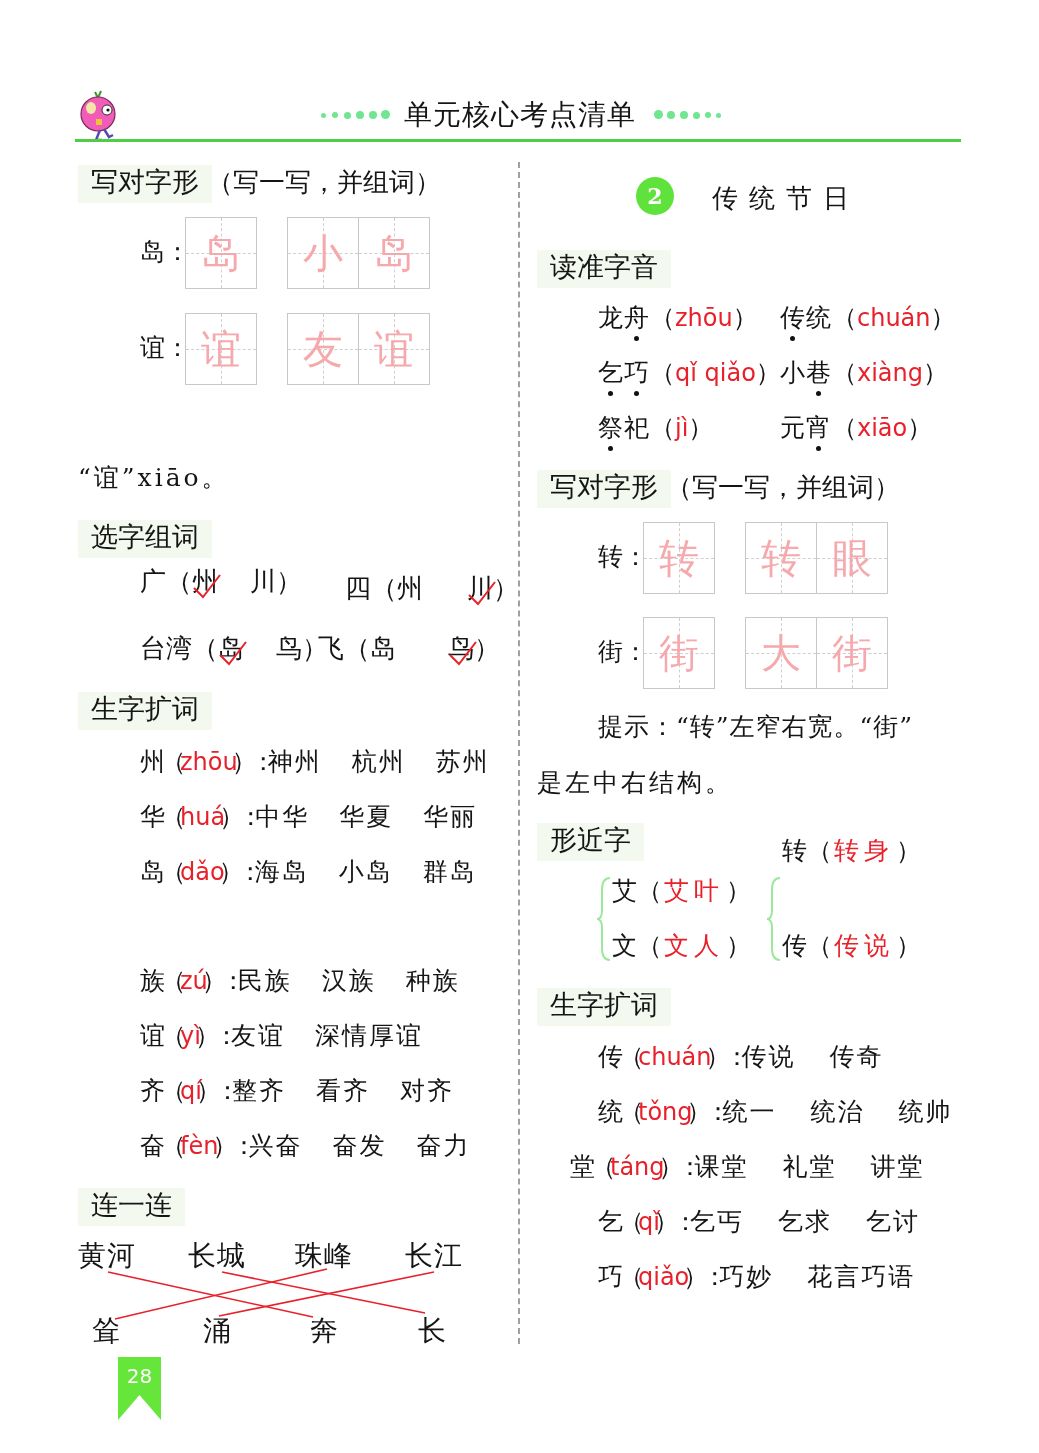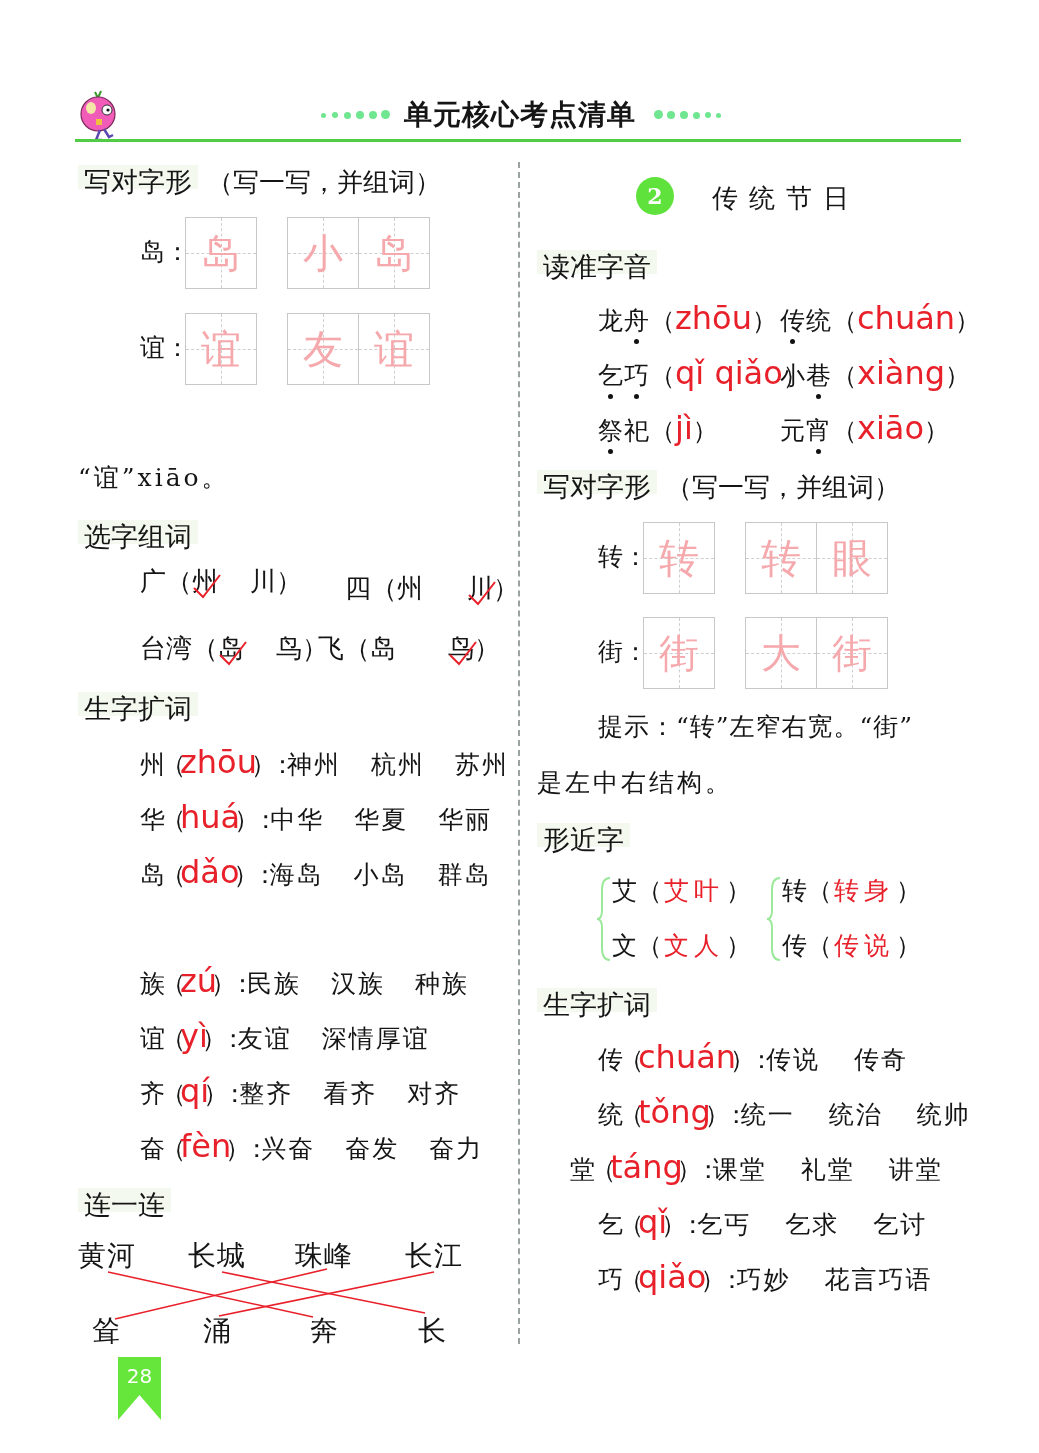--- a/index.html
+++ b/index.html
@@ -1,29 +1,29 @@
 <!DOCTYPE html>
 <html><head>
 <meta charset="utf-8">
 <style>
   html,body{margin:0;padding:0;background:#fff;}
   #page{position:relative;width:1039px;height:1453px;overflow:hidden;background:#fff;
         font-family:"DejaVu Serif","Liberation Serif",serif;color:#151515;}
   .abs{position:absolute;}
   
-  .hdr-title{position:absolute;left:404px;top:98px;font-size:28px;font-weight:bold;letter-spacing:1px;white-space:nowrap;line-height:34px;}
+  .hdr-title{position:absolute;left:404px;top:98px;font-size:28px;font-weight:normal;letter-spacing:1px;white-space:nowrap;line-height:34px;}
   .dot-g{position:absolute;border-radius:50%;background:#6fe68f;}
   .hdr-rule{position:absolute;left:75px;top:139px;width:886px;height:3px;background:#4fcd45;}
   .divider{position:absolute;left:518px;top:162px;width:0;height:1182px;border-left:2px dashed #9aa3a0;}
   
-  .sec{position:absolute;height:24px;line-height:34px;font-size:27px;background:#f3f9ee;padding:0 6px;white-space:nowrap;}
+  .sec{position:absolute;height:38px;line-height:34px;font-size:27px;background:#f3f9ee;padding:0 13px;white-space:nowrap;}
   .sec-suffix{position:absolute;height:34px;line-height:34px;font-size:26px;white-space:nowrap;}
   
   .line{position:absolute;white-space:nowrap;font-size:25px;line-height:30px;}
-  .py{color:#e8202a;font-family:"DejaVu Sans","Liberation Sans",sans-serif;font-size:32px;text-align:center;}
+  .py{color:#e8202a;font-family:"DejaVu Sans","Liberation Sans",sans-serif;font-size:24px;text-align:center;}
   .red{color:#e8202a;}
   .lp{margin-left:-4px;margin-right:-6px;}
   .rp{margin-left:-6px;margin-right:-6px;}
   .colon{margin-right:-8px;}
   .w{letter-spacing:2px;margin-left:30px;}
   .w.first{margin-left:0;}
   .rw .w{margin-left:34px;}
   .rw .w.first{margin-left:0;}
   
   .tian{position:absolute;width:70px;height:70px;border:1px solid #c6c9c8;background:#fff;}
@@ -239,21 +239,21 @@
 
   <svg class="abs" style="left:596px;top:876px" width="16" height="86" viewBox="0 0 16 86">
     <path d="M14 2 Q6 2 6 14 L6 34 Q6 43 1 43 Q6 43 6 52 L6 72 Q6 84 14 84" fill="none" stroke="#9be89a" stroke-width="2"></path>
   </svg>
   <div class="sim" style="left:612px;top:876px"><span>艾</span><span>（</span><span class="red">艾叶</span><span>）</span></div>
   <div class="sim" style="left:612px;top:931px"><span>文</span><span>（</span><span class="red">文人</span><span>）</span></div>
 
   <svg class="abs" style="left:766px;top:876px" width="16" height="86" viewBox="0 0 16 86">
     <path d="M14 2 Q6 2 6 14 L6 34 Q6 43 1 43 Q6 43 6 52 L6 72 Q6 84 14 84" fill="none" stroke="#9be89a" stroke-width="2"></path>
   </svg>
-  <div class="sim" style="left:782px;top:876px"><span>转</span><span>（</span><span class="red">转身</span><span>）</span></div>
+  <div class="sim" style="left:782px;top:836px"><span>转</span><span>（</span><span class="red">转身</span><span>）</span></div>
   <div class="sim" style="left:782px;top:931px"><span>传</span><span>（</span><span class="red">传说</span><span>）</span></div>
 
   <div class="sec" style="left:537px;top:988px">生字扩词</div>
 
   <div class="line rw" style="left:598px;top:1042px"><span>传</span><span class="lp">（</span><span class="py">chuán</span><span class="rp">）</span><span class="colon">：</span><span class="w first">传说</span><span class="w">传奇</span></div>
   <div class="line rw" style="left:598px;top:1097px"><span>统</span><span class="lp">（</span><span class="py">tǒng</span><span class="rp">）</span><span class="colon">：</span><span class="w first">统一</span><span class="w">统治</span><span class="w">统帅</span></div>
   <div class="line rw" style="left:570px;top:1152px"><span>堂</span><span class="lp">（</span><span class="py">táng</span><span class="rp">）</span><span class="colon">：</span><span class="w first">课堂</span><span class="w">礼堂</span><span class="w">讲堂</span></div>
   <div class="line rw" style="left:598px;top:1207px"><span>乞</span><span class="lp">（</span><span class="py">qǐ</span><span class="rp">）</span><span class="colon">：</span><span class="w first">乞丐</span><span class="w">乞求</span><span class="w">乞讨</span></div>
   <div class="line rw" style="left:598px;top:1262px"><span>巧</span><span class="lp">（</span><span class="py">qiǎo</span><span class="rp">）</span><span class="colon">：</span><span class="w first">巧妙</span><span class="w">花言巧语</span></div>
 

